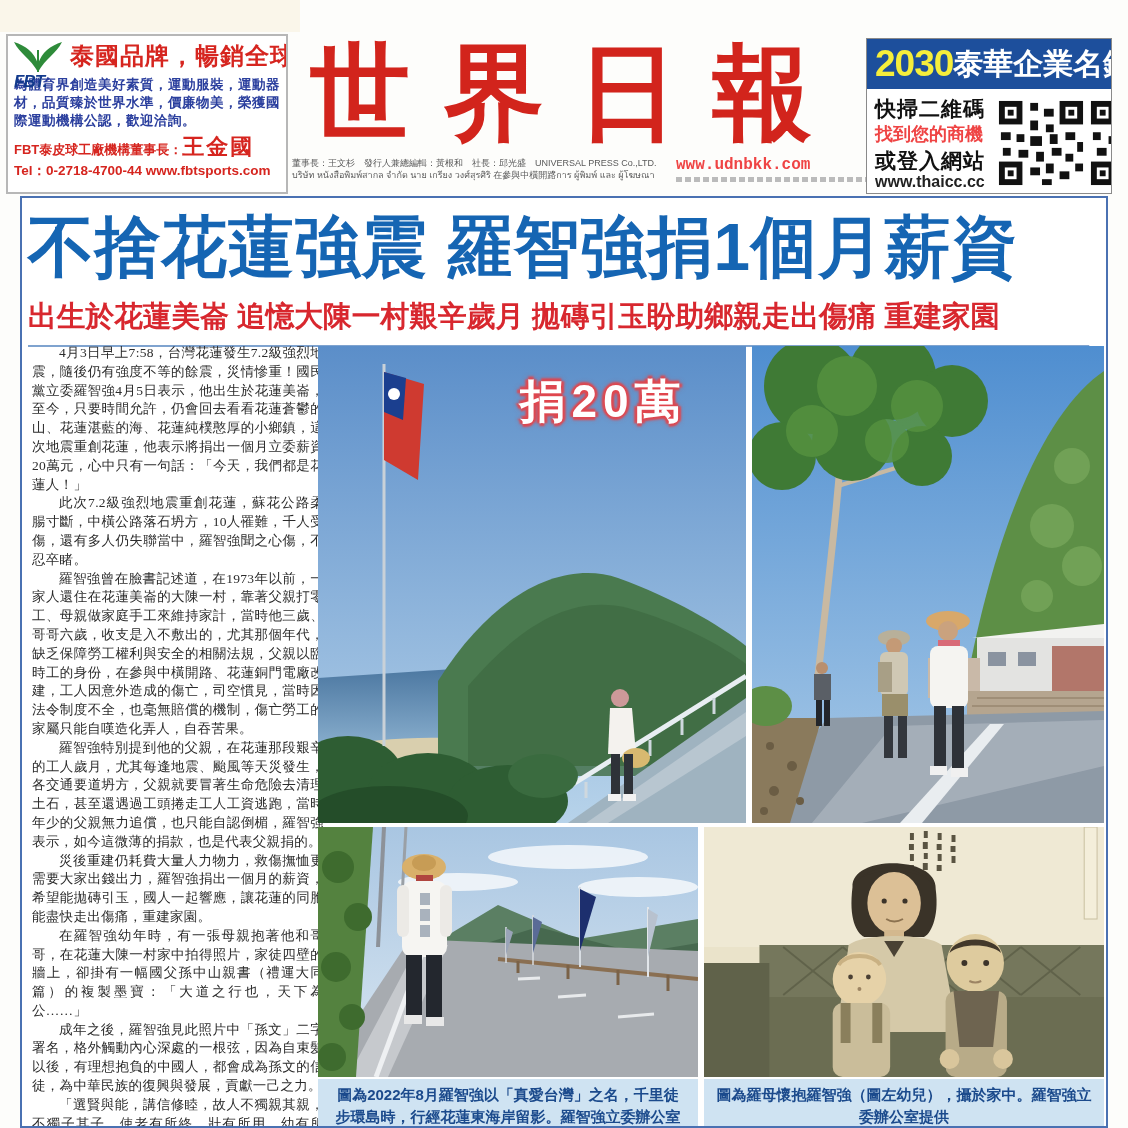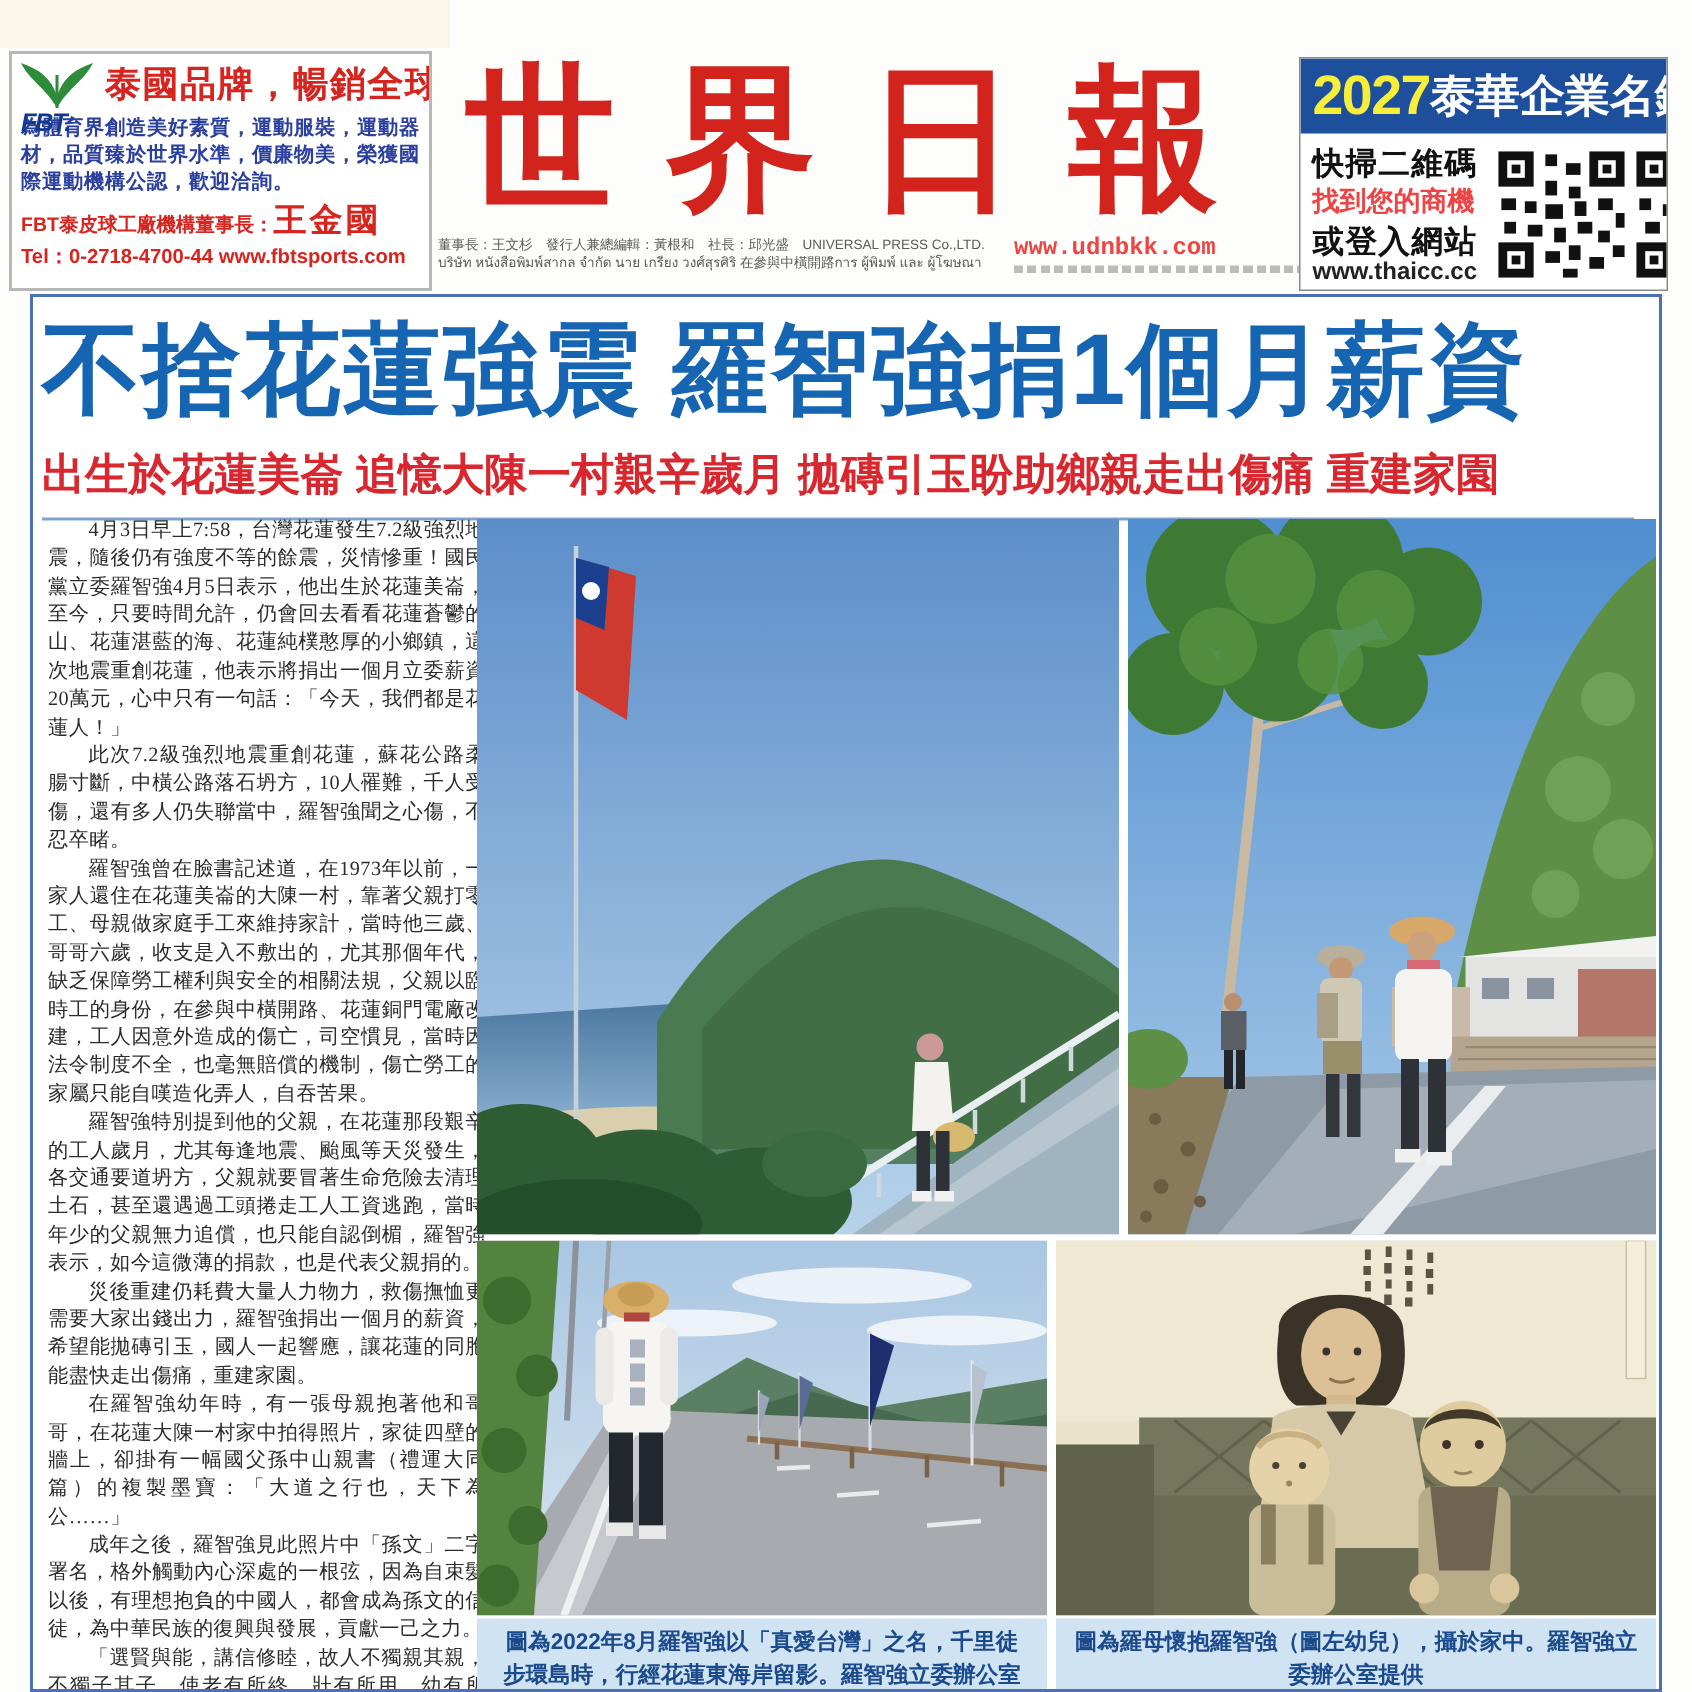--- a/index.html
+++ b/index.html
@@ -97,21 +97,21 @@
     <div>董事長：王文杉　發行人兼總編輯：黃根和　社長：邱光盛　UNIVERSAL PRESS Co.,LTD.</div>
     <div>บริษัท หนังสือพิมพ์สากล จำกัด นาย เกรียง วงศ์สุรศิริ 在參與中橫開路ิการ ผู้พิมพ์ และ ผู้โฆษณา</div>
   </div>
   <div class="site-udn">
     <span>www.udnbkk.com</span>
     <div class="sub"></div>
   </div>
 
   <div class="dir-ad">
     <div class="dir-head">
-      <span class="dir-year">2027</span>
+      <span class="dir-year">2030</span>
         <span class="dir-title">泰華企業名錄</span>
     </div>
     <div class="dir-body">
       <div class="dir-l1">快掃二維碼</div>
       <div class="dir-l2">找到您的商機</div>
       <div class="dir-l3">或登入網站</div>
       <div class="dir-l4">www.thaicc.cc</div>
       <svg class="qr qr1" viewBox="0 0 90 90">
         <rect width="90" height="90" fill="#fff"></rect>
         <g fill="#111">
@@ -233,20 +233,21 @@
           <circle cx="302" cy="352" r="9" fill="#c99"></circle>
           <path d="M292,362 L314,362 L318,408 L290,408 Z" fill="#f4f2ee"></path>
           <ellipse cx="318" cy="412" rx="14" ry="10" fill="#d8b970"></ellipse>
           <rect x="293" y="408" width="9" height="40" fill="#2e3238"></rect>
           <rect x="306" y="408" width="9" height="40" fill="#2e3238"></rect>
           <rect x="290" y="448" width="13" height="7" fill="#f2f2f2"></rect>
           <rect x="305" y="448" width="13" height="7" fill="#f2f2f2"></rect>
         </g>
       </svg>
       <div class="overlay-txt">
+        <span>捐20萬</span>
       </div>
     </div>
 
     <div class="photo ph-right">
       <svg viewBox="0 0 352 477" preserveAspectRatio="none">
         <defs>
           <linearGradient id="skyR" x1="0" y1="0" x2="0" y2="1">
             <stop offset="0" stop-color="#4f8ed0"></stop>
               <stop offset="1" stop-color="#aacbe8"></stop>
           </linearGradient>

